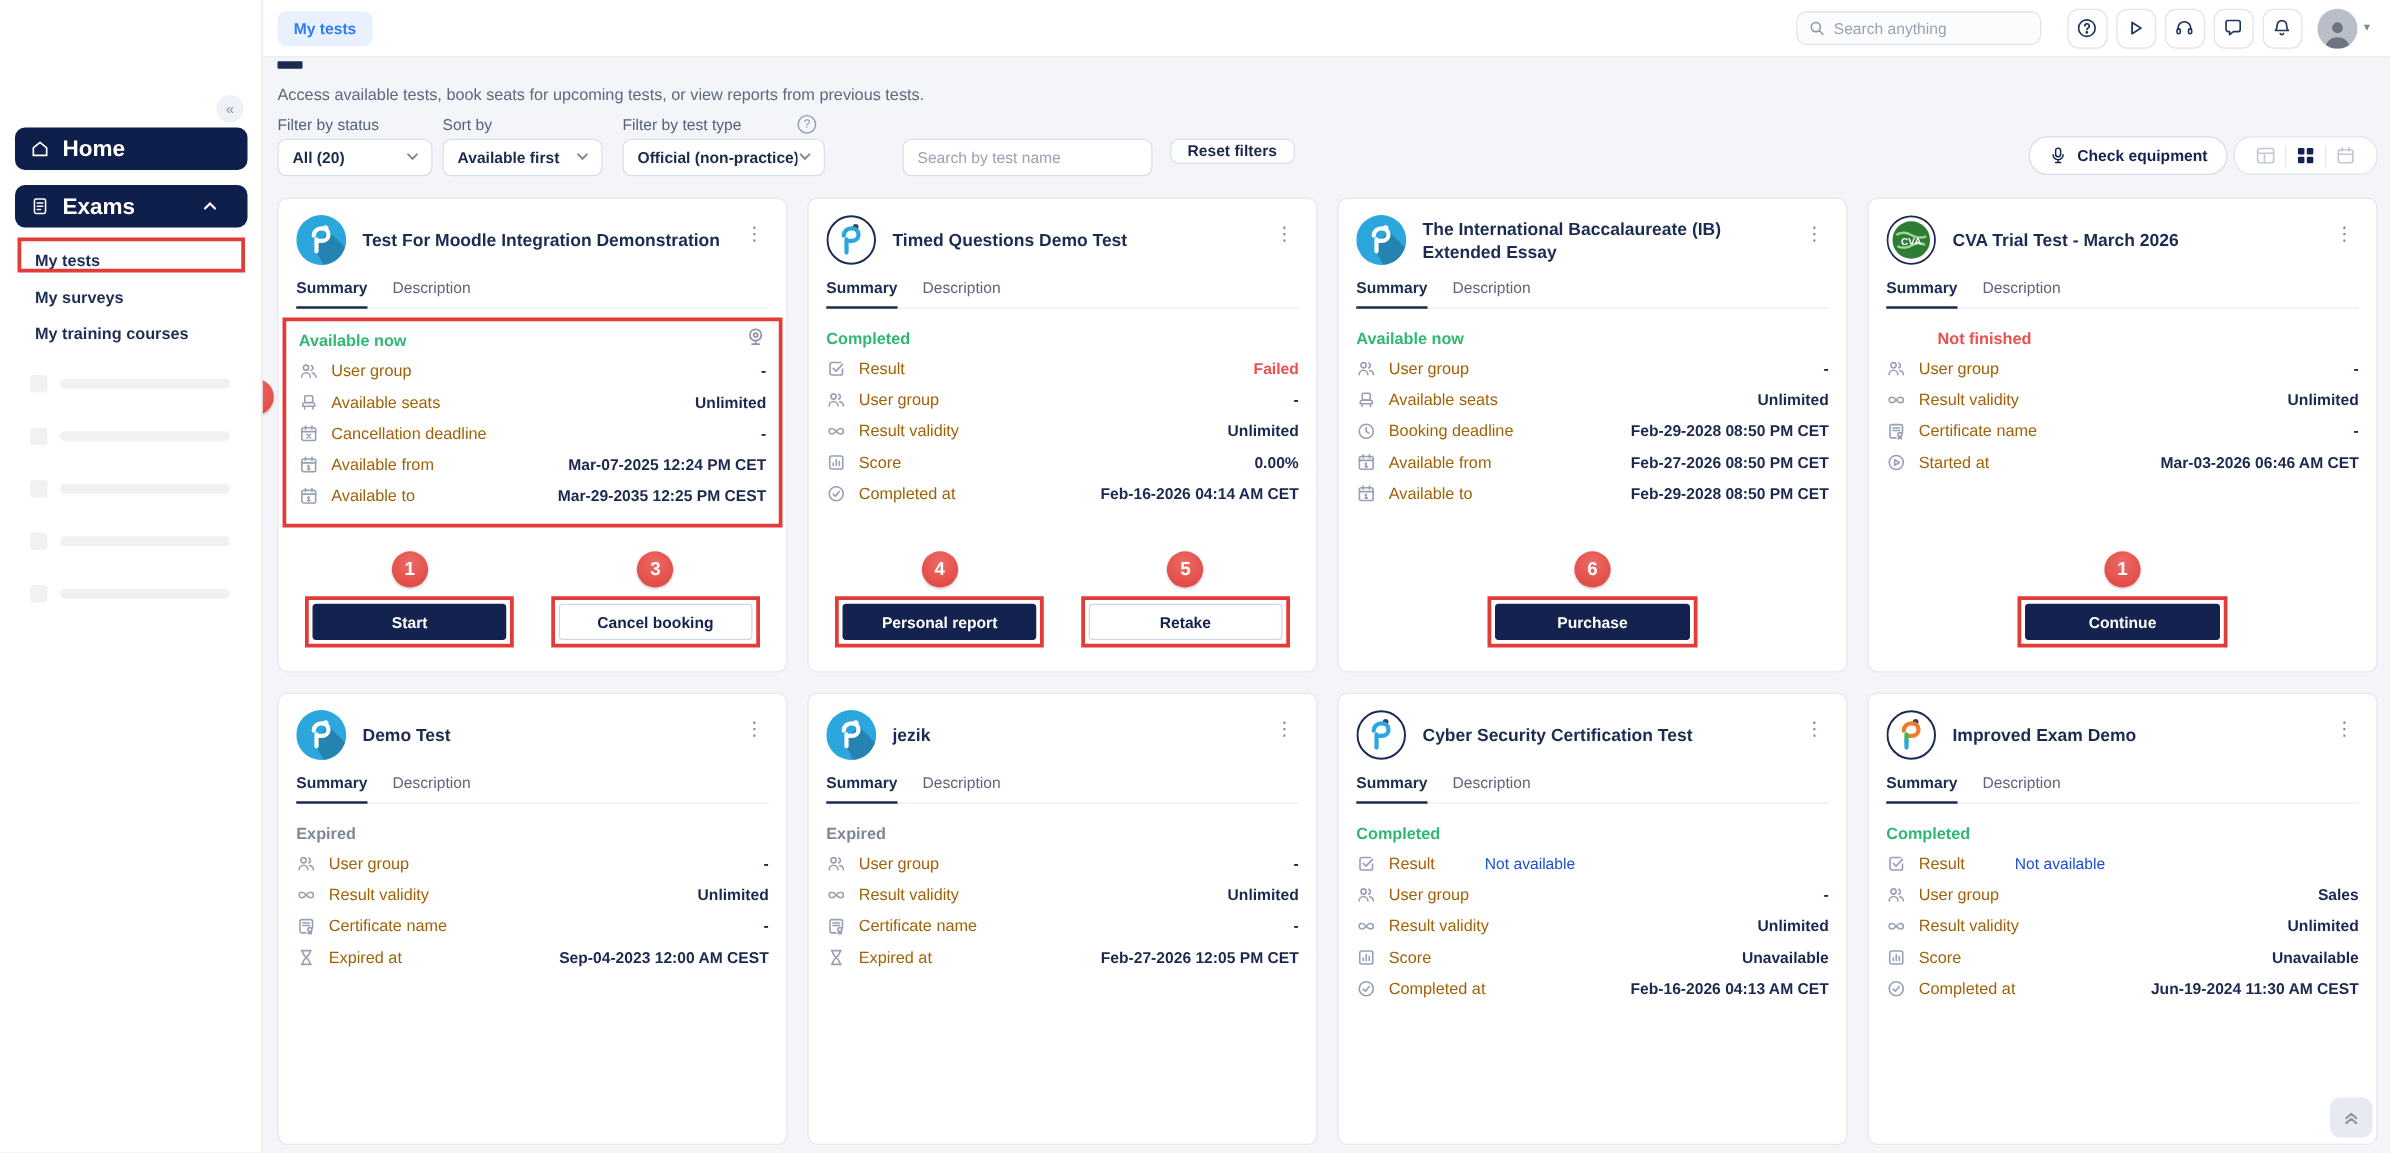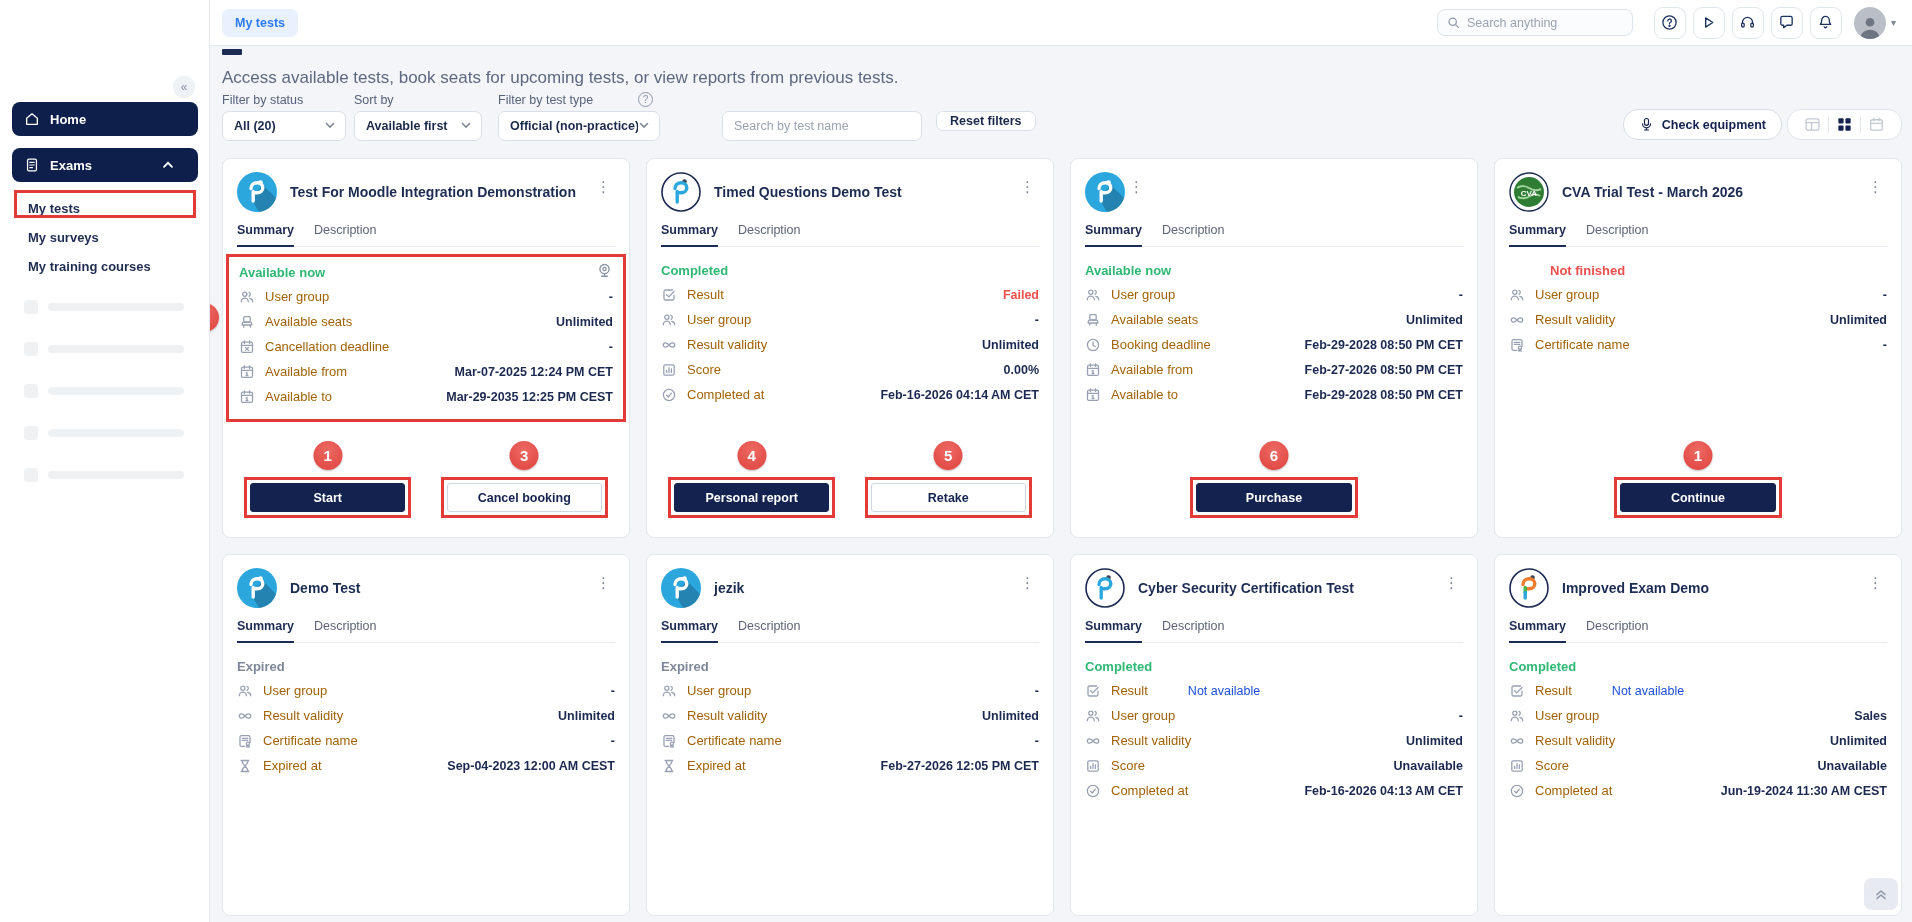--- a/index.html
+++ b/index.html
@@ -10,21 +10,21 @@
   
   .sidebar { position:absolute; left:0; top:0; width:210px; height:922px; background:#ffffff; border-right:1px solid #e5e9ef; z-index:5; }
   .logo { position:absolute; left:18px; top:16px; display:flex; align-items:flex-start; }
   .logo-mark { width:36px; height:52px; }
   .logo-textblock { margin-left:4px; margin-top:10px; }
   .logo-text { font-size:22px; font-weight:bold; letter-spacing:-0.5px; color:#3b4450; }
   .logo-text .lt-o { color:#ee7c2e; } .logo-text .lt-g { color:#45b54a; } .logo-text .lt-b { color:#2ba7de; }
   .logo-tagline { font-size:11px; color:#7b8494; text-align:right; margin-top:1px; }
   .collapse-btn { position:absolute; right:14px; top:76px; width:22px; height:22px; border-radius:50%; background:#eef1f5; color:#8d96a8; font-size:12px; display:flex; align-items:center; justify-content:center; cursor:pointer; }
   .nav { position:absolute; left:0; top:102px; width:210px; }
-  .nav-pill { margin:0 12px 12px 12px; height:34px; background:#0f1f4b; border-radius:8px; color:#fff; display:flex; align-items:center; padding:0 12px; font-size:13px; font-weight:bold; cursor:pointer; }
+  .nav-pill { margin:0 12px 12px 12px; height:34px; background:#0f1f4b; border-radius:8px; color:#fff; display:flex; align-items:center; padding:0 12px; font-size:18px; font-weight:bold; cursor:pointer; }
   .nav-pill svg { width:16px; height:16px; margin-right:10px; }
   .nav-pill .chev { margin-left:auto; }
   .nav-sub { position:relative; margin:0 0 0 0; }
   .nav-sub-item { padding:7px 16px 7px 28px; font-size:13px; font-weight:bold; color:#1c2b52; cursor:pointer; }
   .nav-sub-item.plain { font-weight:bold; color:#1f2d52; }
   .ann-rect-sidebar { position:absolute; left:14px; top:-4px; width:182px; height:28px; border:3px solid #e23b38; pointer-events:none; }
   .ghosts { position:absolute; left:24px; top:300px; width:160px; opacity:0.14; }
   .ghost-row { display:flex; align-items:center; margin-bottom:28px; }
   .ghost-ic { width:14px; height:14px; background:#9aa3b2; border-radius:3px; margin-right:10px; }
   .ghost-bar { height:8px; background:#9aa3b2; border-radius:4px; flex:1; }
@@ -40,21 +40,21 @@
   .icon-btn { width:32px; height:32px; border:1px solid #dfe5ec; border-radius:9px; display:flex; align-items:center; justify-content:center; margin-left:7px; color:#1d345f; cursor:pointer; background:#fff; }
   .icon-btn svg { width:17px; height:17px; }
   .avatar-wrap { display:flex; align-items:center; margin-left:12px; cursor:pointer; }
   .avatar-circ { width:32px; height:32px; border-radius:50%; background:#b9bec7; overflow:hidden; display:flex; align-items:flex-end; justify-content:center; }
   .avatar-circ svg { width:26px; height:26px; }
   .avatar-chev { margin-left:5px; color:#7e8798; font-size:10px; }
 
   
   .content { position:absolute; left:210px; top:46px; width:1702px; height:876px; }
   .clip-frag { position:absolute; left:12px; top:3px; width:20px; height:6px; background:#1c2b52; border-radius:1px; }
-  .subtitle { position:absolute; left:12px; top:22px; font-size:17px; color:#5d6880; }
+  .subtitle { position:absolute; left:12px; top:22px; font-size:13px; color:#5d6880; }
   .flabel { position:absolute; top:47px; font-size:12.5px; color:#56617a; }
   .fselect { position:absolute; top:65px; height:30px; background:#fff; border:1px solid #d9dfe8; border-radius:7px; display:flex; align-items:center; padding:0 9px 0 11px; font-size:12.5px; font-weight:bold; color:#1b2a4a; cursor:pointer; }
   .fselect .chev { margin-left:auto; color:#7e8798; }
   .fselect .chev svg { width:12px; height:12px; }
   .help-circ { position:absolute; left:428px; top:46px; width:15px; height:15px; border:1.2px solid #8d96a8; border-radius:50%; color:#8d96a8; font-size:10px; display:flex; align-items:center; justify-content:center; }
   .fsearch { position:absolute; left:512px; top:65px; width:200px; height:30px; background:#fff; border:1px solid #d9dfe8; border-radius:7px; display:flex; align-items:center; padding:0 11px; }
   .fsearch input { border:none; outline:none; width:100%; font-size:12.5px; color:#44506a; font-family:inherit; background:transparent; }
   .fsearch input::placeholder { color:#9aa3b2; }
   .reset-btn { position:absolute; left:726px; top:65px; height:20px; background:#fff; border:1px solid #d9dfe8; border-radius:7px; padding:0 13px; font-size:12.5px; font-weight:bold; color:#1b2a4a; display:flex; align-items:center; cursor:pointer; }
   .check-eq { position:absolute; right:130px; top:63px; height:31px; border:1px solid #d7dde6; background:#fff; border-radius:15px; display:flex; align-items:center; padding:0 15px; font-size:12.5px; font-weight:bold; color:#13224e; cursor:pointer; }
@@ -457,20 +457,21 @@
     <div class="card-head">
       <div class="av">
               <svg viewBox="0 0 40 40">
                 <circle cx="20" cy="20" r="20" fill="#2ba7de"></circle>
                 <path d="M26 13 39 26A20 20 0 0 1 22 40L14 26z" fill="rgba(20,50,70,0.30)"></path>
                 <circle cx="23.5" cy="10.5" r="2.3" fill="#fff"></circle>
                 <path d="M14 16.5c0-3.4 2.8-5.8 6.2-5.8 3.3 0 5.6 2.2 5.6 5s-2.3 5-5.6 5h-1.7" fill="none" stroke="#fff" stroke-width="3.4" stroke-linecap="round"></path>
                 <path d="M16.2 19.5V29" stroke="#fff" stroke-width="3.4" stroke-linecap="round"></path>
               </svg>
             </div>
+      <div class="card-title">The International Baccalaureate (IB) Extended Essay</div>
       <div class="kebab">⋮</div>
     </div>
     <div class="tabs">
       <div class="tab active">Summary</div>
       <div class="tab">Description</div>
     </div>
     <div class="details">
 
       <div class="status-row">
         <span class="status green">Available now</span>
@@ -584,20 +585,30 @@
       <span class="dicon">
                 <svg viewBox="0 0 16 16" fill="none" stroke="currentColor" stroke-width="1.3" stroke-linecap="round" stroke-linejoin="round">
                   <path d="M13 9.4V4.1a1.4 1.4 0 0 0-1.4-1.4H4.4A1.4 1.4 0 0 0 3 4.1v7.8a1.4 1.4 0 0 0 1.4 1.4h3.4"></path>
                   <path d="M5.3 5.4h5.4M5.3 7.4h5.4"></path>
                   <circle cx="10.9" cy="10.7" r="1.6"></circle>
                   <path d="M10.1 12.1l-.4 2 1.2-.7 1.2.7-.4-2"></path>
                 </svg>
               </span>
       <span class="dlabel">Certificate name</span>
       <span class="dval">-</span>
+    </div>
+    <div class="drow">
+      <span class="dicon">
+                <svg viewBox="0 0 16 16" fill="none" stroke="currentColor" stroke-width="1.3" stroke-linecap="round" stroke-linejoin="round">
+                  <circle cx="8" cy="8" r="5.6"></circle>
+                  <path d="M6.7 5.7l3.6 2.3-3.6 2.3z"></path>
+                </svg>
+              </span>
+      <span class="dlabel">Started at</span>
+      <span class="dval">Mar-03-2026 06:46 AM CET</span>
     </div>
     </div>
     <div class="btnrow one">
     <div class="btnwrap">
       <span class="badge">1</span>
       <button class="cardbtn primary">Continue</button>
     </div>
           </div>
   </div>
         <div class="card">

